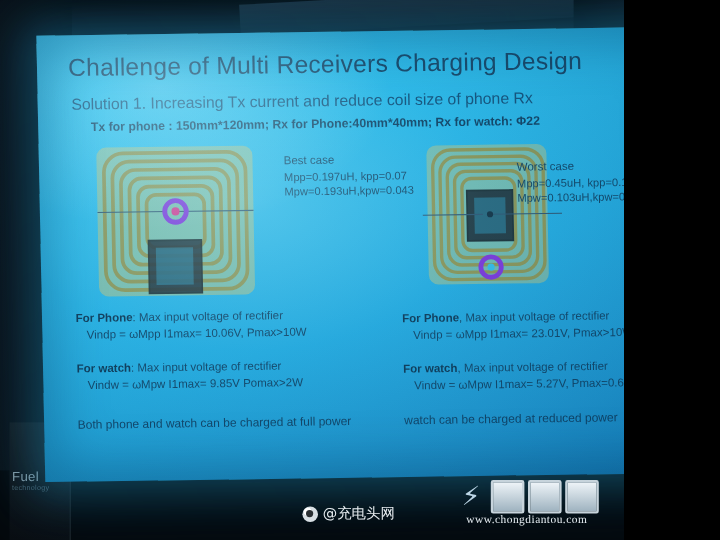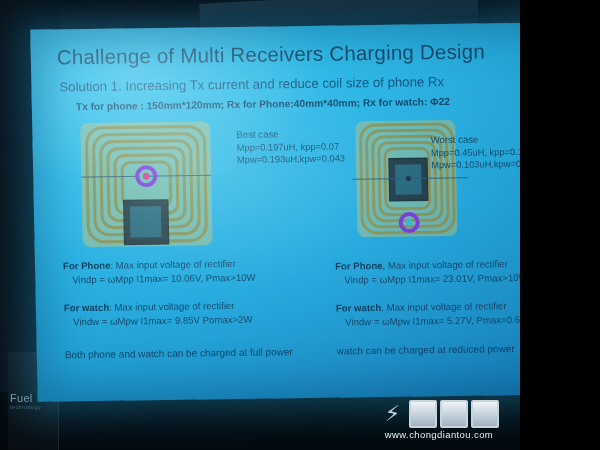--- a/index.html
+++ b/index.html
@@ -80,21 +80,21 @@
         border-radius:50%;background:#2a2f33;}
   .logo{position:absolute;right:8px;top:398px;width:146px;height:46px;}
   .logo-cn{position:absolute;left:0;top:0;width:146px;height:32px;
         display:flex;align-items:center;justify-content:center;gap:3px;}
   .logo-box{width:24px;height:24px;border:2px solid #c7d4dc;border-radius:2px;
         background:linear-gradient(180deg,#eef4f8,#9fb3c0);}
   .logo-bolt{width:26px;height:26px;display:flex;align-items:center;justify-content:center;
         color:#bcd6e6;font-size:22px;line-height:1;}
   .logo-url{position:absolute;left:0;top:31px;width:146px;text-align:center;
         color:#e7eef3;font-size:9.5px;letter-spacing:.4px;
-        font-family:Liberation Sans, sans-serif;}
+        font-family:Liberation Serif, serif;}
 </style>
 </head>
 <body>
 
 <div class="stage">
   <div class="room"></div>
   <div class="ceiling">
     <div class="ceiling-bar"></div>
   </div>
   <div class="room-left"></div>
@@ -185,20 +185,24 @@
       </div>
 
       <div class="conclusion" style="left:28px;top:320px;">Both phone and watch can be charged at full power</div>
       <div class="conclusion" style="left:300px;top:320px;">watch can be charged at reduced power</div>
 
     </div>
     <div class="glare"></div>
     <div class="vign"></div>
   </div>
 
+  <div class="weibo">
+    <span class="weibo-eye"></span>
+    <span>@充电头网</span>
+  </div>
 
   <div class="logo">
     <div class="logo-cn">
       <span class="logo-bolt">⚡</span>
       <span class="logo-box"></span>
       <span class="logo-box"></span>
       <span class="logo-box"></span>
     </div>
     <div class="logo-url">www.chongdiantou.com</div>
   </div>

